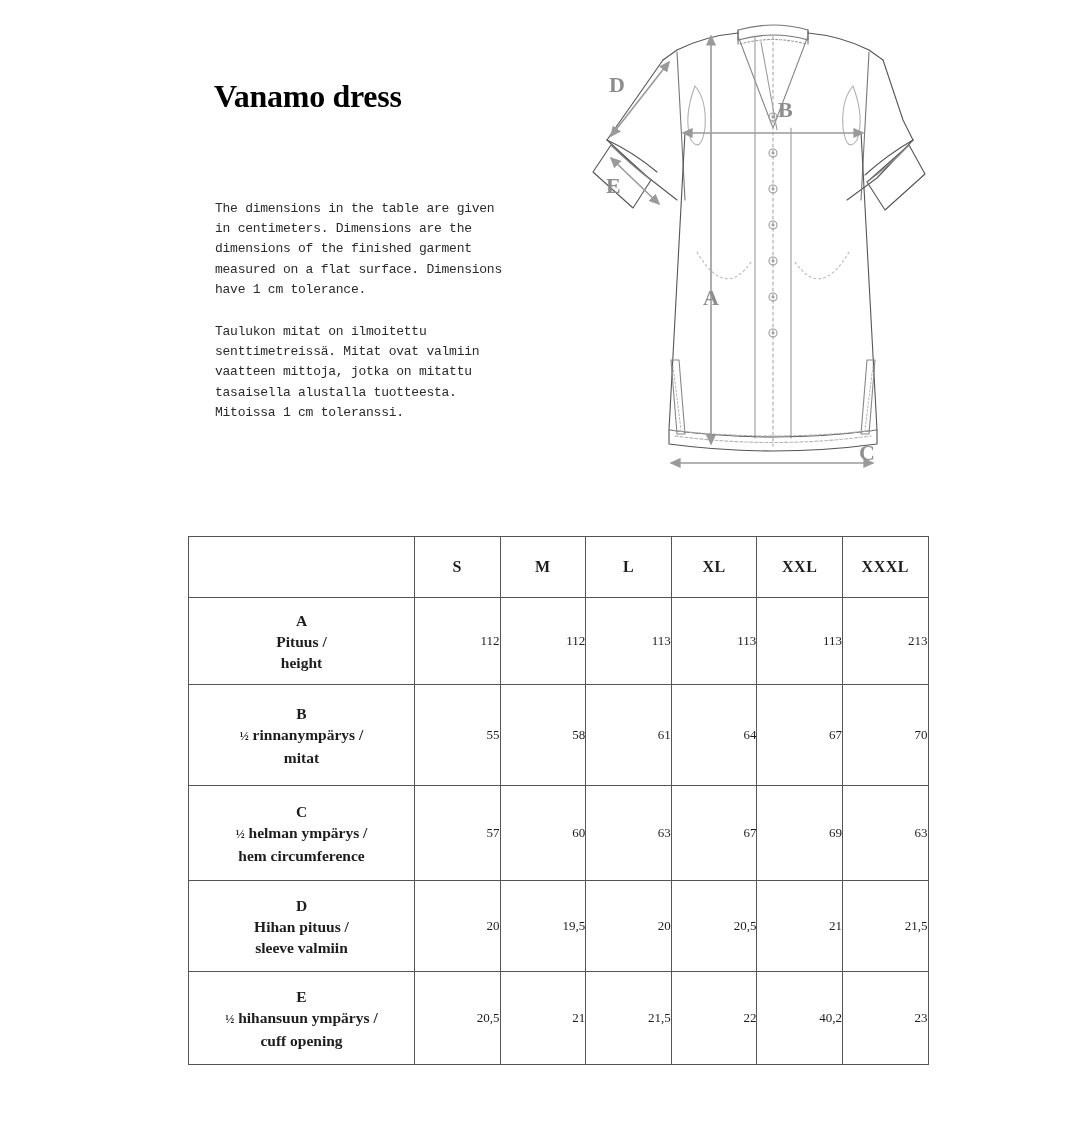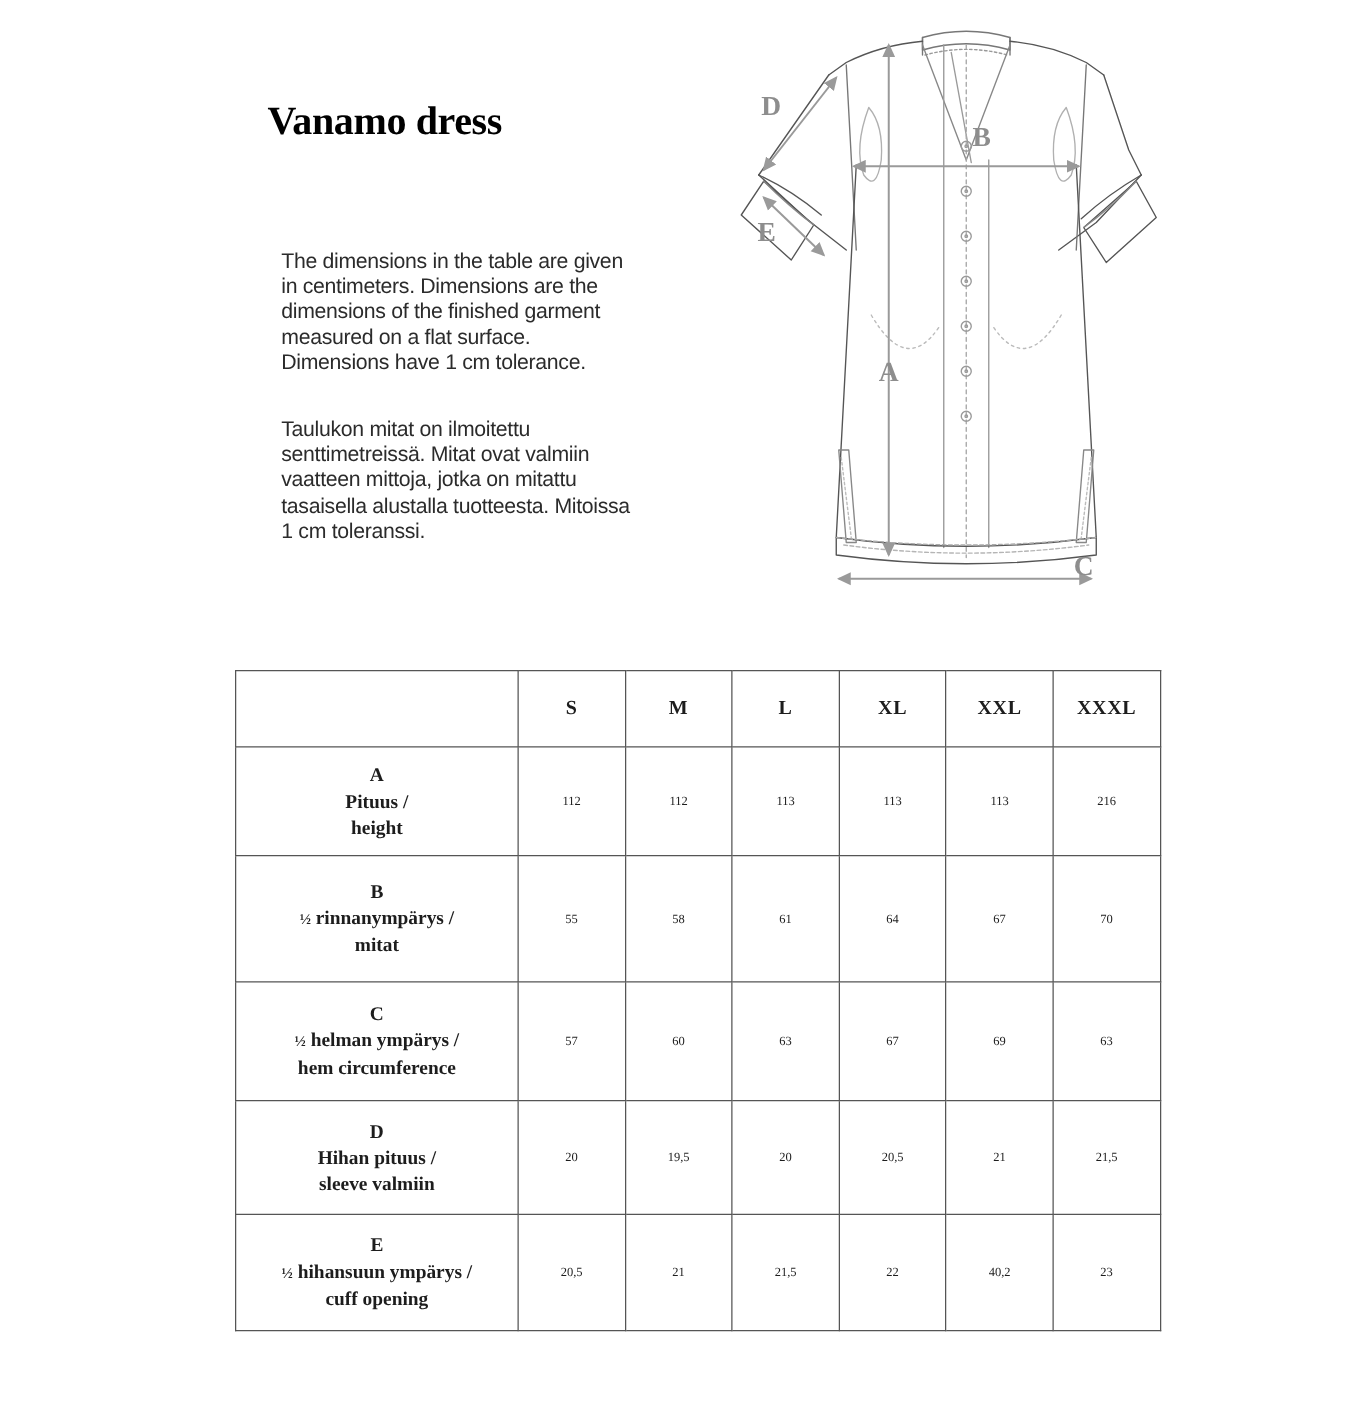--- a/index.html
+++ b/index.html
@@ -23,30 +23,30 @@
     top: 78px;
     font-family: "Liberation Serif", serif;
     font-weight: bold;
     font-size: 32px;
     letter-spacing: -0.3px;
     color: #000000;
     white-space: nowrap;
   }
   .desc-block {
     position: absolute;
-    left: 225px;
+    left: 215px;
     width: 290px;
-    font-family: Liberation Sans, sans-serif;
-    font-size: 17px;
+    font-family: Liberation Mono, monospace;
+    font-size: 13px;
     line-height: 20.2px;
     color: #2b2b2b;
     letter-spacing: -0.25px;
   }
   .desc-en { top: 199px; }
-  .desc-fi { top: 322px; margin-top: 12px; }
+  .desc-fi { top: 322px; }
 
   
   .illustration {
     position: absolute;
     left: 585px;
     top: 0px;
     width: 345px;
     height: 500px;
   }
   .illustration svg { display: block; }
@@ -90,22 +90,23 @@
     font-weight: bold;
     letter-spacing: 0.5px;
   }
   .size-table tbody td.row-label {
     font-size: 15.5px;
     font-weight: bold;
     line-height: 21px;
     padding: 8px 6px;
   }
   .size-table tbody td.value {
-    font-size: 10px;
+    font-size: 13px;
     font-weight: normal;
+    text-align: right;
   }
   .r-a td { height: 70px; }
   .r-b td { height: 84px; }
   .r-c td { height: 78px; }
   .r-d td { height: 74px; }
   .r-e td { height: 76px; }
 
   .frac { font-size: 12px; }
 </style>
 </head>
@@ -243,21 +244,21 @@
       <td class="row-label">
         <span>A</span><br>
         <span>Pituus /</span><br>
         <span>height</span>
       </td>
       <td class="value">112</td>
       <td class="value">112</td>
       <td class="value">113</td>
       <td class="value">113</td>
       <td class="value">113</td>
-      <td class="value">216</td>
+      <td class="value">213</td>
     </tr>
     <tr class="r-b">
       <td class="row-label">
         <span>B</span><br>
         <span class="frac">½</span>
         <span>rinnanympärys /</span><br>
         <span>mitat</span>
       </td>
       <td class="value">55</td>
       <td class="value">58</td>

